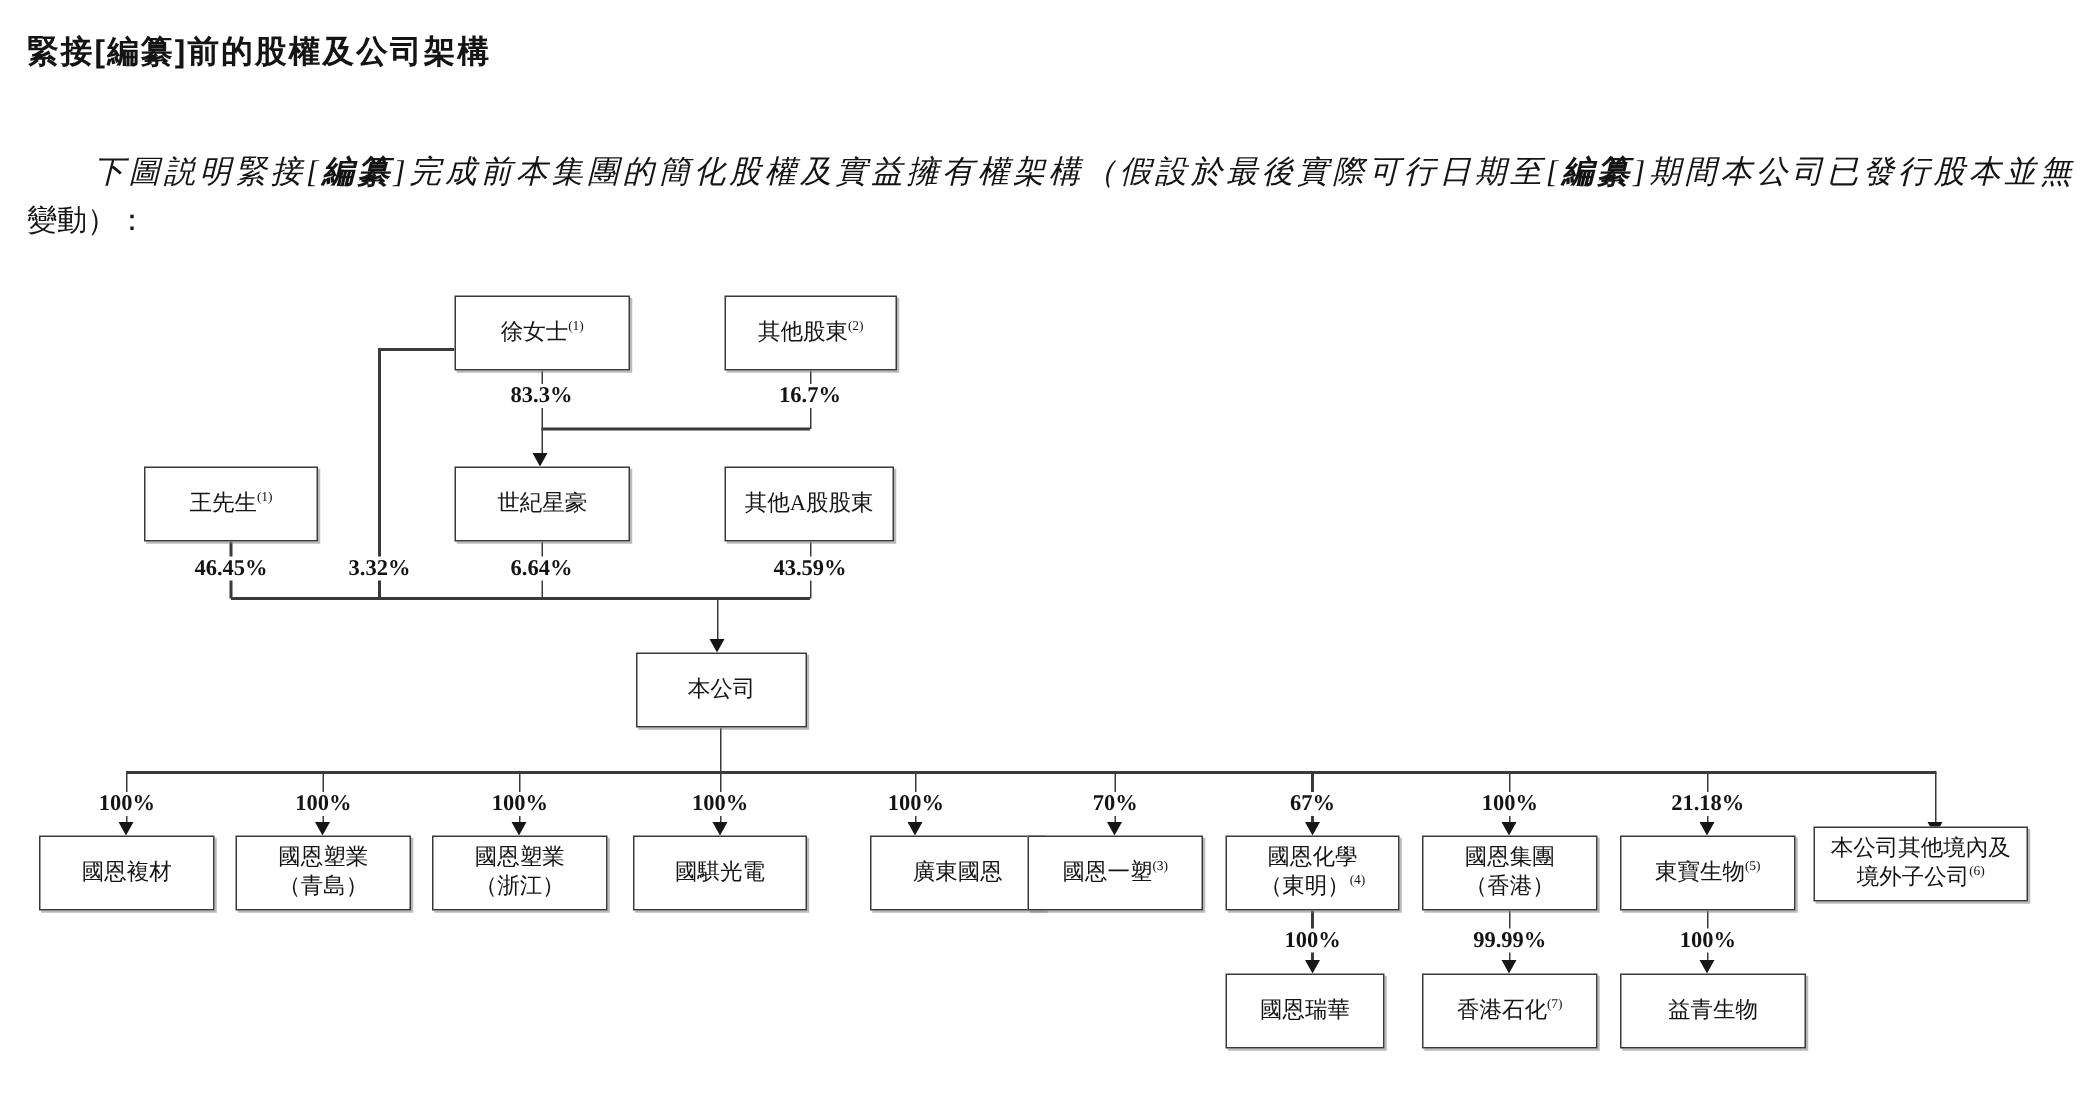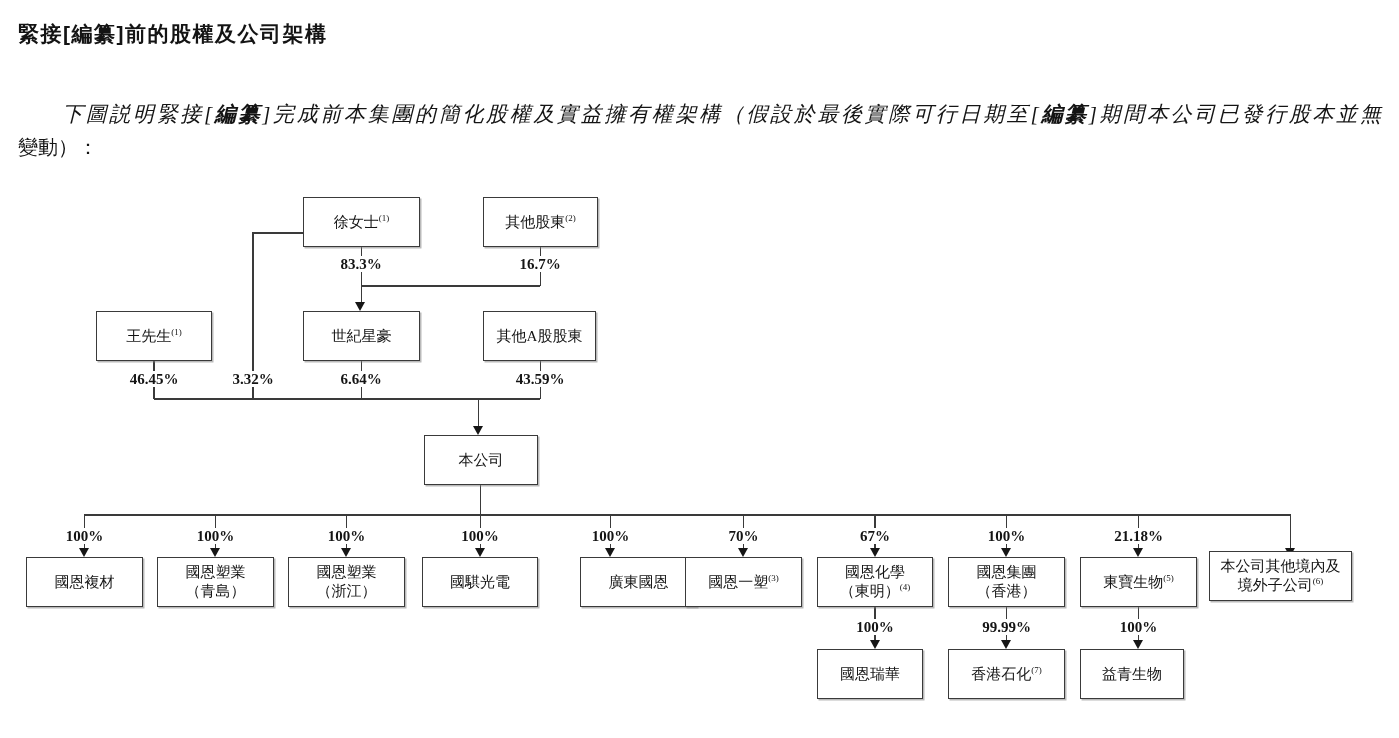--- a/index.html
+++ b/index.html
@@ -167,17 +167,17 @@
   <div class="ar" style="left:869.5px;top:640px"></div>
   <div class="ar" style="left:1001px;top:640px"></div>
   <div class="ar" style="left:1133px;top:640px"></div>
 
   <div class="bx" style="left:817px;top:649px;width:106px">
     <span>國恩瑞華</span>
   </div>
   <div class="bx" style="left:948px;top:649px;width:117px">
     <span><span>香港石化</span><sup>(7)</sup></span>
   </div>
-  <div class="bx" style="left:1080px;top:649px;width:104px">
+  <div class="bx" style="left:1080px;top:649px;width:124px">
     <span>益青生物</span>
   </div>
 
 </div>
 
 </body></html>

